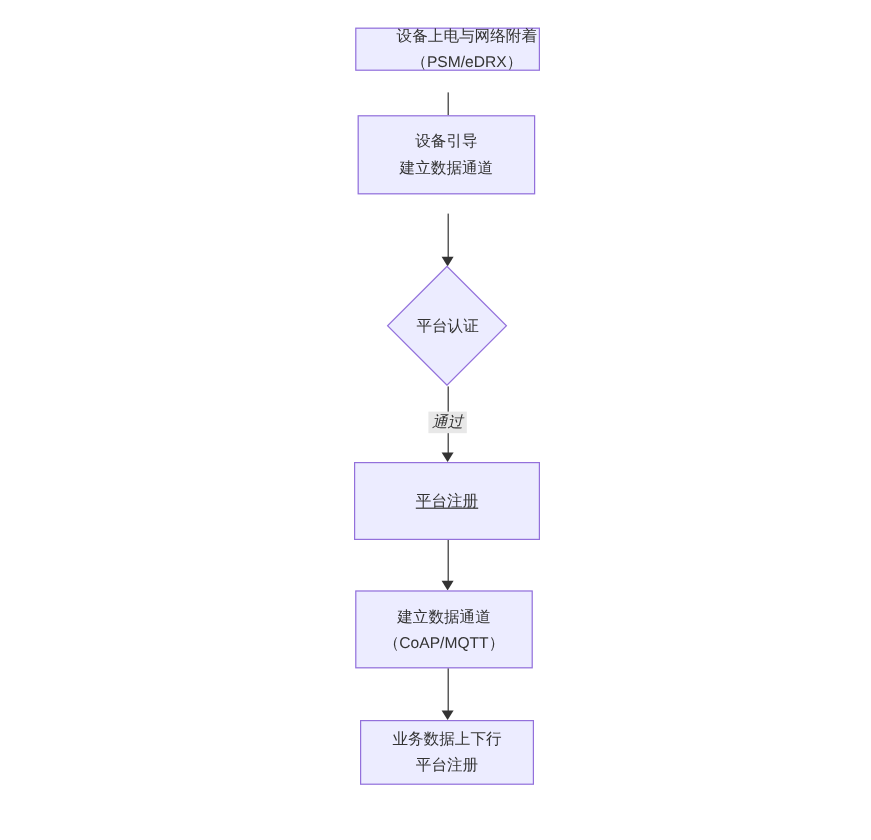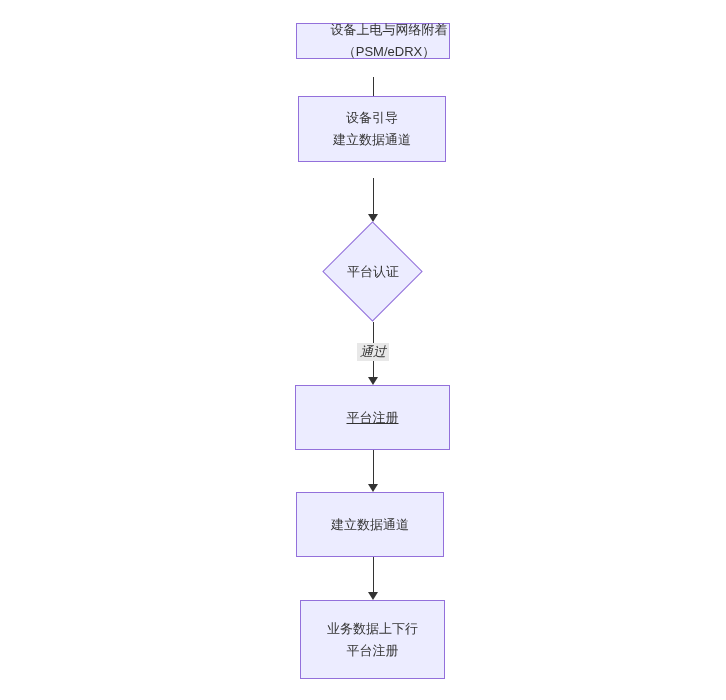--- a/index.html
+++ b/index.html
@@ -96,21 +96,21 @@
     padding: 0 3px;
     white-space: nowrap;
     font-style: italic;
   }
 
   
   .n-attach   { left: 296px; top: 23px;  width: 154px; height: 36px; padding-left: 32px; }
   .n-boot     { left: 298px; top: 96px; width: 148px; height: 66px; }
   .n-register { left: 295px; top: 385px; width: 155px; height: 65px; text-decoration: underline; }
   .n-channel  { left: 296px; top: 492px; width: 148px; height: 65px; }
-  .n-business { left: 300px; top: 600px; width: 145px; height: 79px; }
+  .n-business { left: 300px; top: 600px; width: 145px; height: 54px; }
 
   .e1 { top: 77px;  height: 35px; }
   .e2 { top: 178px; height: 44px; }
   .e3 { top: 322px; height: 63px; }
   .e4 { top: 450px; height: 42px; }
   .e5 { top: 557px; height: 43px; }
 </style>
 </head>
 <body>
 
@@ -151,20 +151,21 @@
     <span>平台注册</span>
   </div>
 
   <div class="edge e4">
     <div class="edge-line"></div>
     <div class="edge-arrowhead"></div>
   </div>
 
   <div class="node n-channel">
     <span>建立数据通道</span>
+    <span>（CoAP/MQTT）</span>
   </div>
 
   <div class="edge e5">
     <div class="edge-line"></div>
     <div class="edge-arrowhead"></div>
   </div>
 
   <div class="node n-business">
     <span>业务数据上下行</span>
     <span>平台注册</span>

